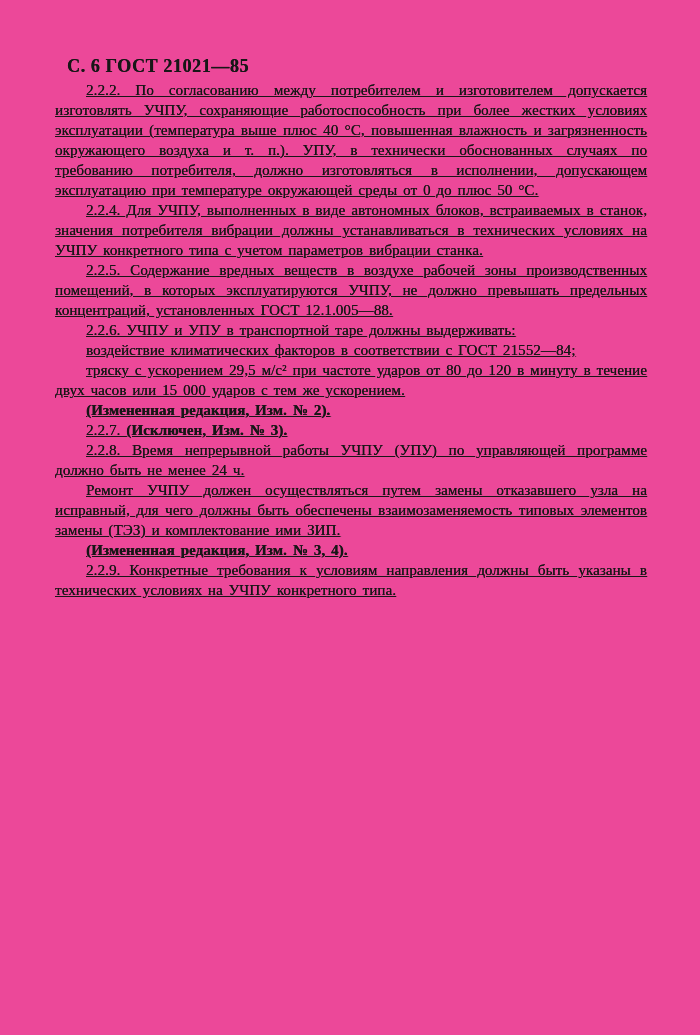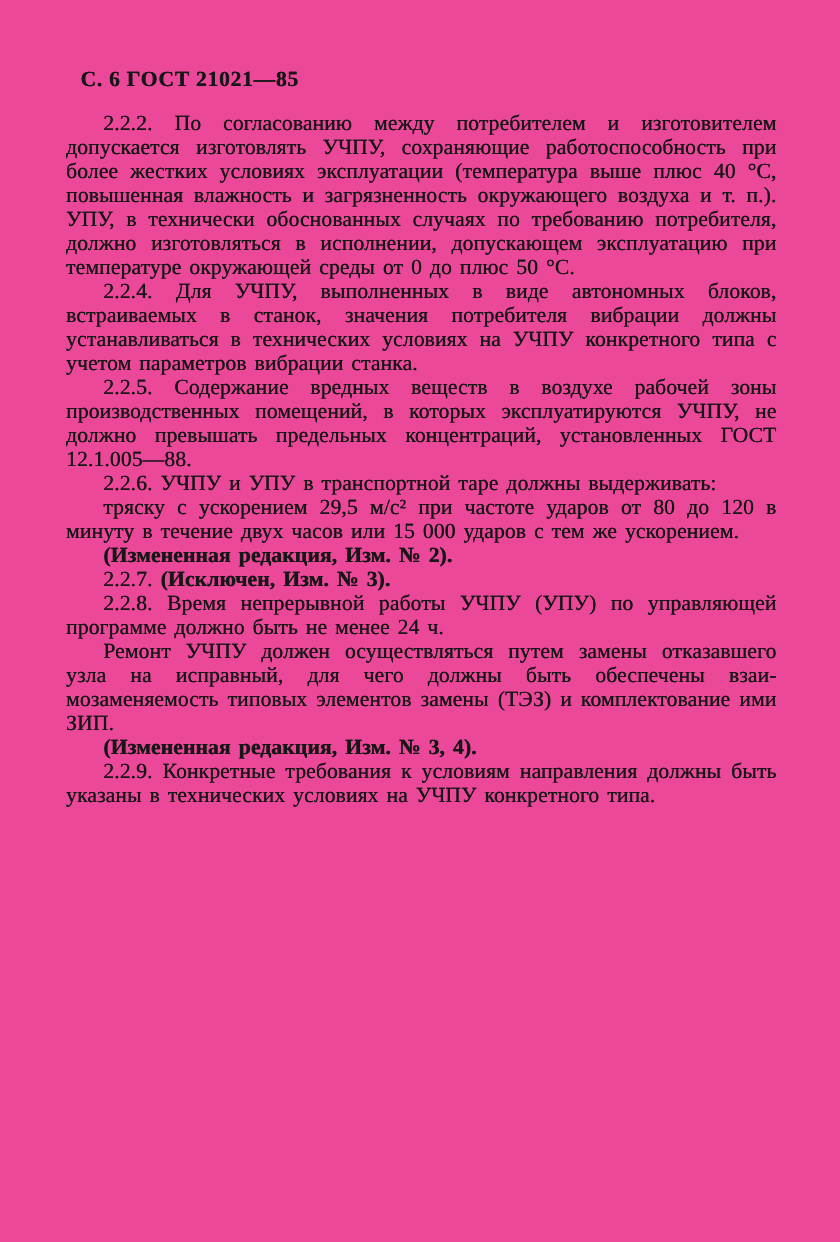--- a/index.html
+++ b/index.html
@@ -28,28 +28,29 @@
     top: 56px;
     font-size: 18px;
     font-weight: bold;
     letter-spacing: 0.6px;
     white-space: nowrap;
     text-shadow: 0.3px 0 0 currentColor;
   }
   .content {
     position: absolute;
     left: 55px;
-    top: 92px;
+    top: 80px;
     width: 592px;
-    font-size: 18px;
+    font-size: 15px;
     line-height: 20px;
     text-align: justify;
     word-spacing: 2px;
     letter-spacing: 0.1px;
     text-shadow: 0.25px 0 0 currentColor;
+    text-decoration: underline;
   }
   .content p {
     margin: 0;
     text-indent: 31px;
     hyphens: manual;
   }
   .content .bold {
     font-weight: bold;
     text-shadow: 0.4px 0 0 currentColor;
   }
@@ -57,20 +58,21 @@
 </head>
 <body>
 
 <div class="page">
   <div class="running-header">С. 6 ГОСТ 21021—85</div>
   <div class="content">
       <p><span>2.2.2. По согласованию между потребителем и изготовителем допускается изготовлять УЧПУ, сохраняющие работоспособность при более жестких условиях эксплуатации (температура выше плюс 40&nbsp;°С, повышенная влажность и загрязненность окружаю­щего воздуха и т.&nbsp;п.). УПУ, в технически обоснованных случа­ях по требованию потребителя, должно изготовляться в исполне­нии, допускающем эксплуатацию при температуре окружающей среды от 0 до плюс 50&nbsp;°С.</span></p>
       <p><span>2.2.4. Для УЧПУ, выполненных в виде автономных блоков, встраиваемых в станок, значения потребителя вибрации должны устанавливаться в технических условиях на УЧПУ конкретного типа с учетом параметров вибрации станка.</span></p>
       <p><span>2.2.5. Содержание вредных веществ в воздухе рабочей зоны производственных помещений, в которых эксплуатируются УЧПУ, не должно превышать предельных концентраций, установленных ГОСТ 12.1.005—88.</span></p>
       <p><span>2.2.6. УЧПУ и УПУ в транспортной таре должны выдерживать:</span></p>
+      <p><span>воздействие климатических факторов в соответствии с ГОСТ 21552—84;</span></p>
       <p><span>тряску с ускорением 29,5 м/с² при частоте ударов от 80 до 120 в минуту в течение двух часов или 15&nbsp;000 ударов с тем же ускорением.</span></p>
       <p><span class="bold">(Измененная редакция, Изм. № 2).</span></p>
       <p><span>2.2.7. </span><span class="bold">(Исключен, Изм. № 3).</span></p>
       <p><span>2.2.8. Время непрерывной работы УЧПУ (УПУ) по управляю­щей программе должно быть не менее 24 ч.</span></p>
       <p><span>Ремонт УЧПУ должен осуществляться путем замены отказав­шего узла на исправный, для чего должны быть обеспечены взаи­мозаменяемость типовых элементов замены (ТЭЗ) и комплекто­вание ими ЗИП.</span></p>
       <p><span class="bold">(Измененная редакция, Изм. № 3, 4).</span></p>
       <p><span>2.2.9. Конкретные требования к условиям направления долж­ны быть указаны в технических условиях на УЧПУ конкретного типа.</span></p>
     </div>
 </div>
 

